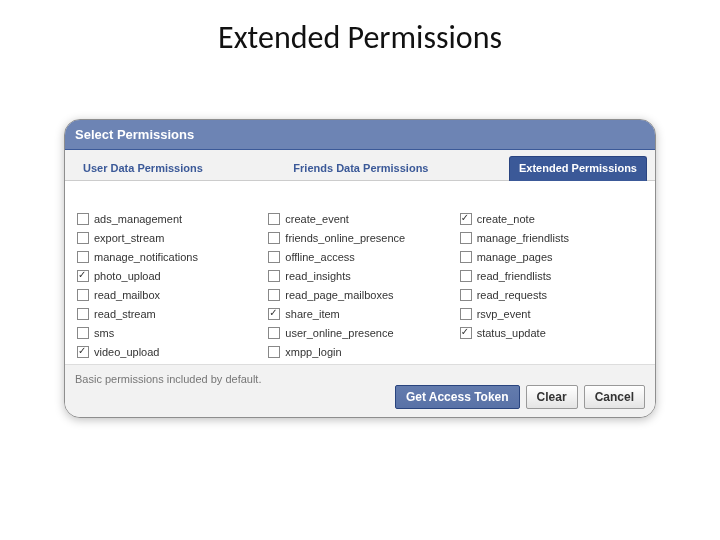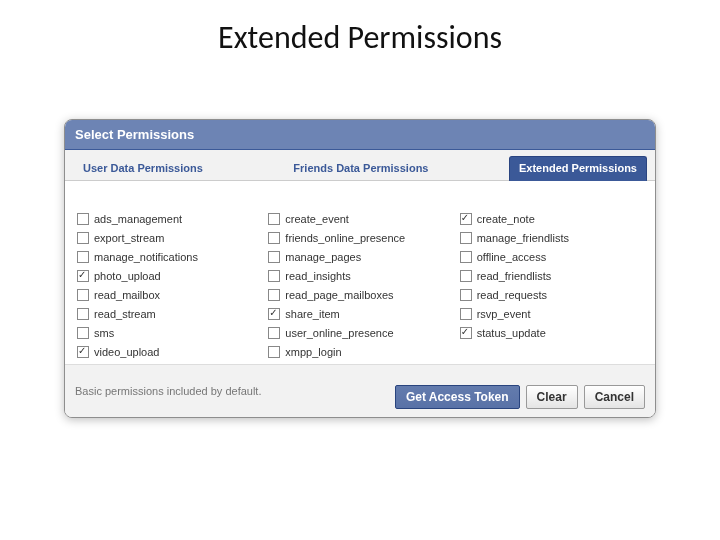--- a/index.html
+++ b/index.html
@@ -16,21 +16,21 @@
     font-size: 32px;
     text-align: center;
     margin: 18px 0 0 0;
     color: #111;
     font-weight: 400;
   }
   .dialog {
     width: 590px;
     margin: 62px auto 0 auto;
     border: 1px solid #8e8e8e;
-    border-radius: 8px;
+    border-radius: 16px;
     box-shadow: 0 2px 10px rgba(0,0,0,0.25);
     background: #fff;
     overflow: hidden;
   }
   .dialog-header {
     background: #6d84b4;
     color: #fff;
     font-weight: bold;
     font-size: 13px;
     padding: 7px 10px;
@@ -97,21 +97,20 @@
     line-height: 10px;
     top: -1px;
     left: 0px;
     color: #333;
   }
   .dialog-footer {
     border-top: 1px solid #ddd;
     background: #f2f2f2;
     padding: 8px 10px;
     display: flex;
-    align-items: center;
     gap: 6px;
   }
   .footer-note {
     color: #777;
     font-size: 11px;
     flex: 1;
   }
   .btn {
     font-size: 12px;
     font-weight: bold;
@@ -168,25 +167,25 @@
         <label class="perm-item">
           <input type="checkbox" class="chk" style="">
           <span>manage_friendlists</span>
         </label>
         <label class="perm-item">
           <input type="checkbox" class="chk" style="">
           <span>manage_notifications</span>
         </label>
         <label class="perm-item">
           <input type="checkbox" class="chk" style="">
+          <span>offline_access</span>
+        </label>
+        <label class="perm-item">
+          <input type="checkbox" class="chk" style="">
           <span>manage_pages</span>
-        </label>
-        <label class="perm-item">
-          <input type="checkbox" class="chk" style="">
-          <span>offline_access</span>
         </label>
         <label class="perm-item">
           <input type="checkbox" class="chk" checked="" style="">
           <span>photo_upload</span>
         </label>
         <label class="perm-item">
           <input type="checkbox" class="chk" style="">
           <span>read_insights</span>
         </label>
         <label class="perm-item">

